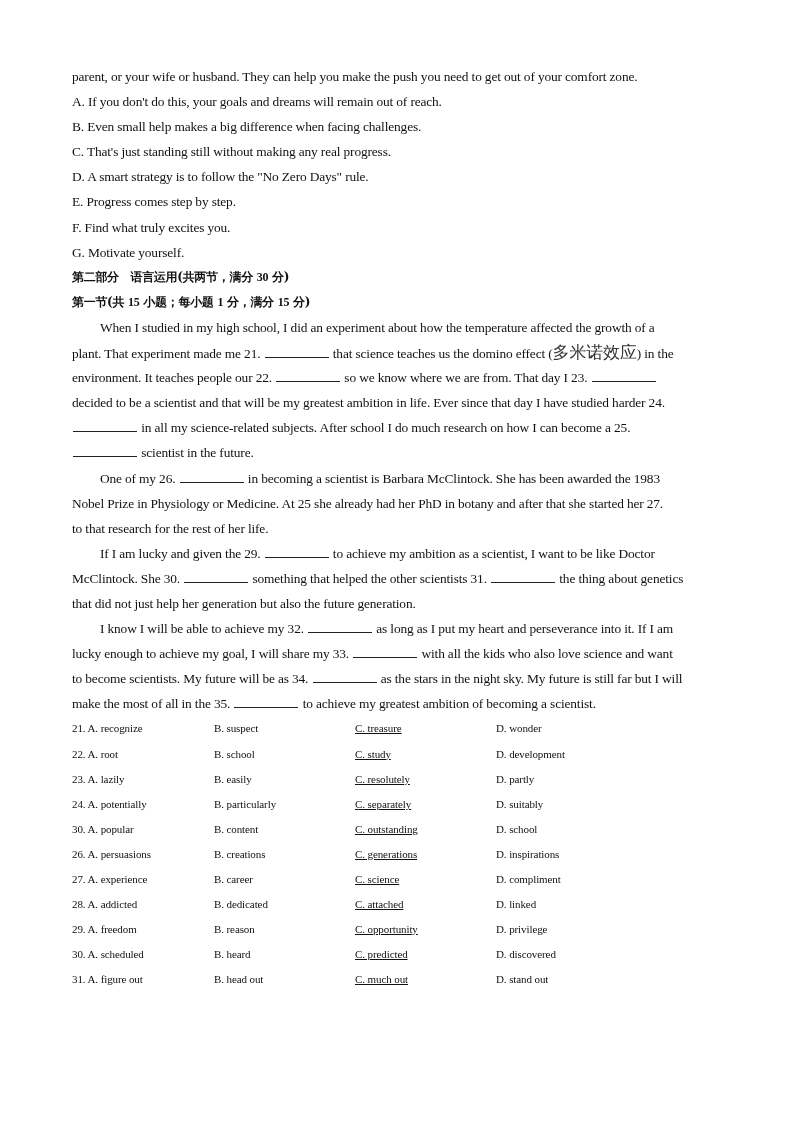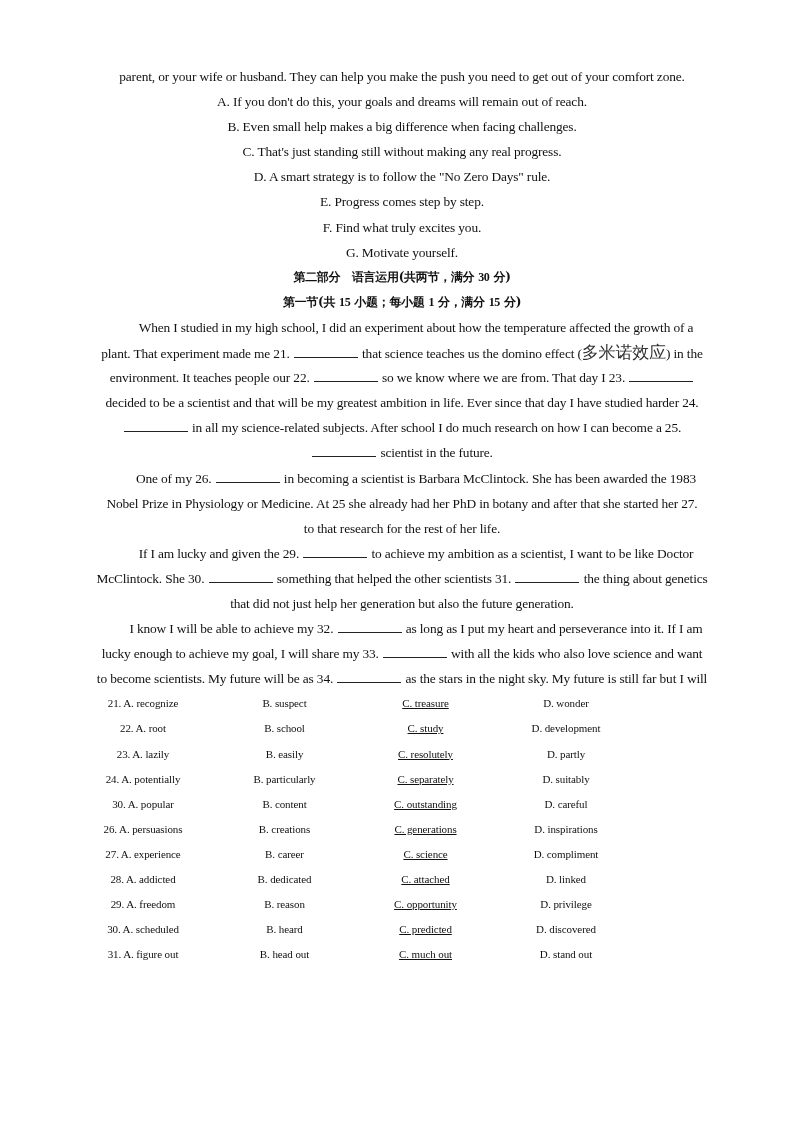--- a/index.html
+++ b/index.html
@@ -13,21 +13,20 @@
       position: relative;
       overflow: hidden;
       font-family: "Liberation Serif", "DejaVu Serif", serif;
       color: #111111;
     }
     .page {
       position: absolute;
       left: 72px;
       top: 64px;
       width: 660px;
-      text-align: center;
     }
     .line {
       font-size: 13.4px;
       line-height: 25.1px;
       height: 25.1px;
       white-space: nowrap;
       letter-spacing: -0.15px;
     }
     .para-line {
       font-size: 13.4px;
@@ -107,20 +106,21 @@
     <div class="para-line"><span>Nobel Prize in Physiology or Medicine. At 25 she already had her PhD in botany and after that she started her 27.</span></div>
     <div class="para-line"><span>to that research for the rest of her life.</span></div>
 
     <div class="para-line indent"><span>If I am lucky and given the 29.</span> <span class="blank"></span> <span>to achieve my ambition as a scientist, I want to be like Doctor</span></div>
     <div class="para-line"><span>McClintock. She 30.</span> <span class="blank"></span> <span>something that helped the other scientists 31.</span> <span class="blank"></span> <span>the thing about genetics</span></div>
     <div class="para-line"><span>that did not just help her generation but also the future generation.</span></div>
 
     <div class="para-line indent"><span>I know I will be able to achieve my 32.</span> <span class="blank"></span> <span>as long as I put my heart and perseverance into it. If I am</span></div>
     <div class="para-line"><span>lucky enough to achieve my goal, I will share my 33.</span> <span class="blank"></span> <span>with all the kids who also love science and want</span></div>
     <div class="para-line"><span>to become scientists. My future will be as 34.</span> <span class="blank"></span> <span>as the stars in the night sky. My future is still far but I will</span></div>
+    <div class="para-line"><span>make the most of all in the 35.</span> <span class="blank"></span> <span>to achieve my greatest ambition of becoming a scientist.</span></div>
   </div>
 
   <div>
     <div class="opt-row">
         <span class="opt-a">21. A. recognize</span>
         <span class="opt-b">B. suspect</span>
         <span class="opt-c">C. treasure</span>
         <span class="opt-d">D. wonder</span>
       </div>
     <div class="opt-row">
@@ -138,21 +138,21 @@
     <div class="opt-row">
         <span class="opt-a">24. A. potentially</span>
         <span class="opt-b">B. particularly</span>
         <span class="opt-c">C. separately</span>
         <span class="opt-d">D. suitably</span>
       </div>
     <div class="opt-row">
         <span class="opt-a">30. A. popular</span>
         <span class="opt-b">B. content</span>
         <span class="opt-c">C. outstanding</span>
-        <span class="opt-d">D. careful</span>
+        <span class="opt-d">D. school</span>
       </div>
     <div class="opt-row">
         <span class="opt-a">26. A. persuasions</span>
         <span class="opt-b">B. creations</span>
         <span class="opt-c">C. generations</span>
         <span class="opt-d">D. inspirations</span>
       </div>
     <div class="opt-row">
         <span class="opt-a">27. A. experience</span>
         <span class="opt-b">B. career</span>

